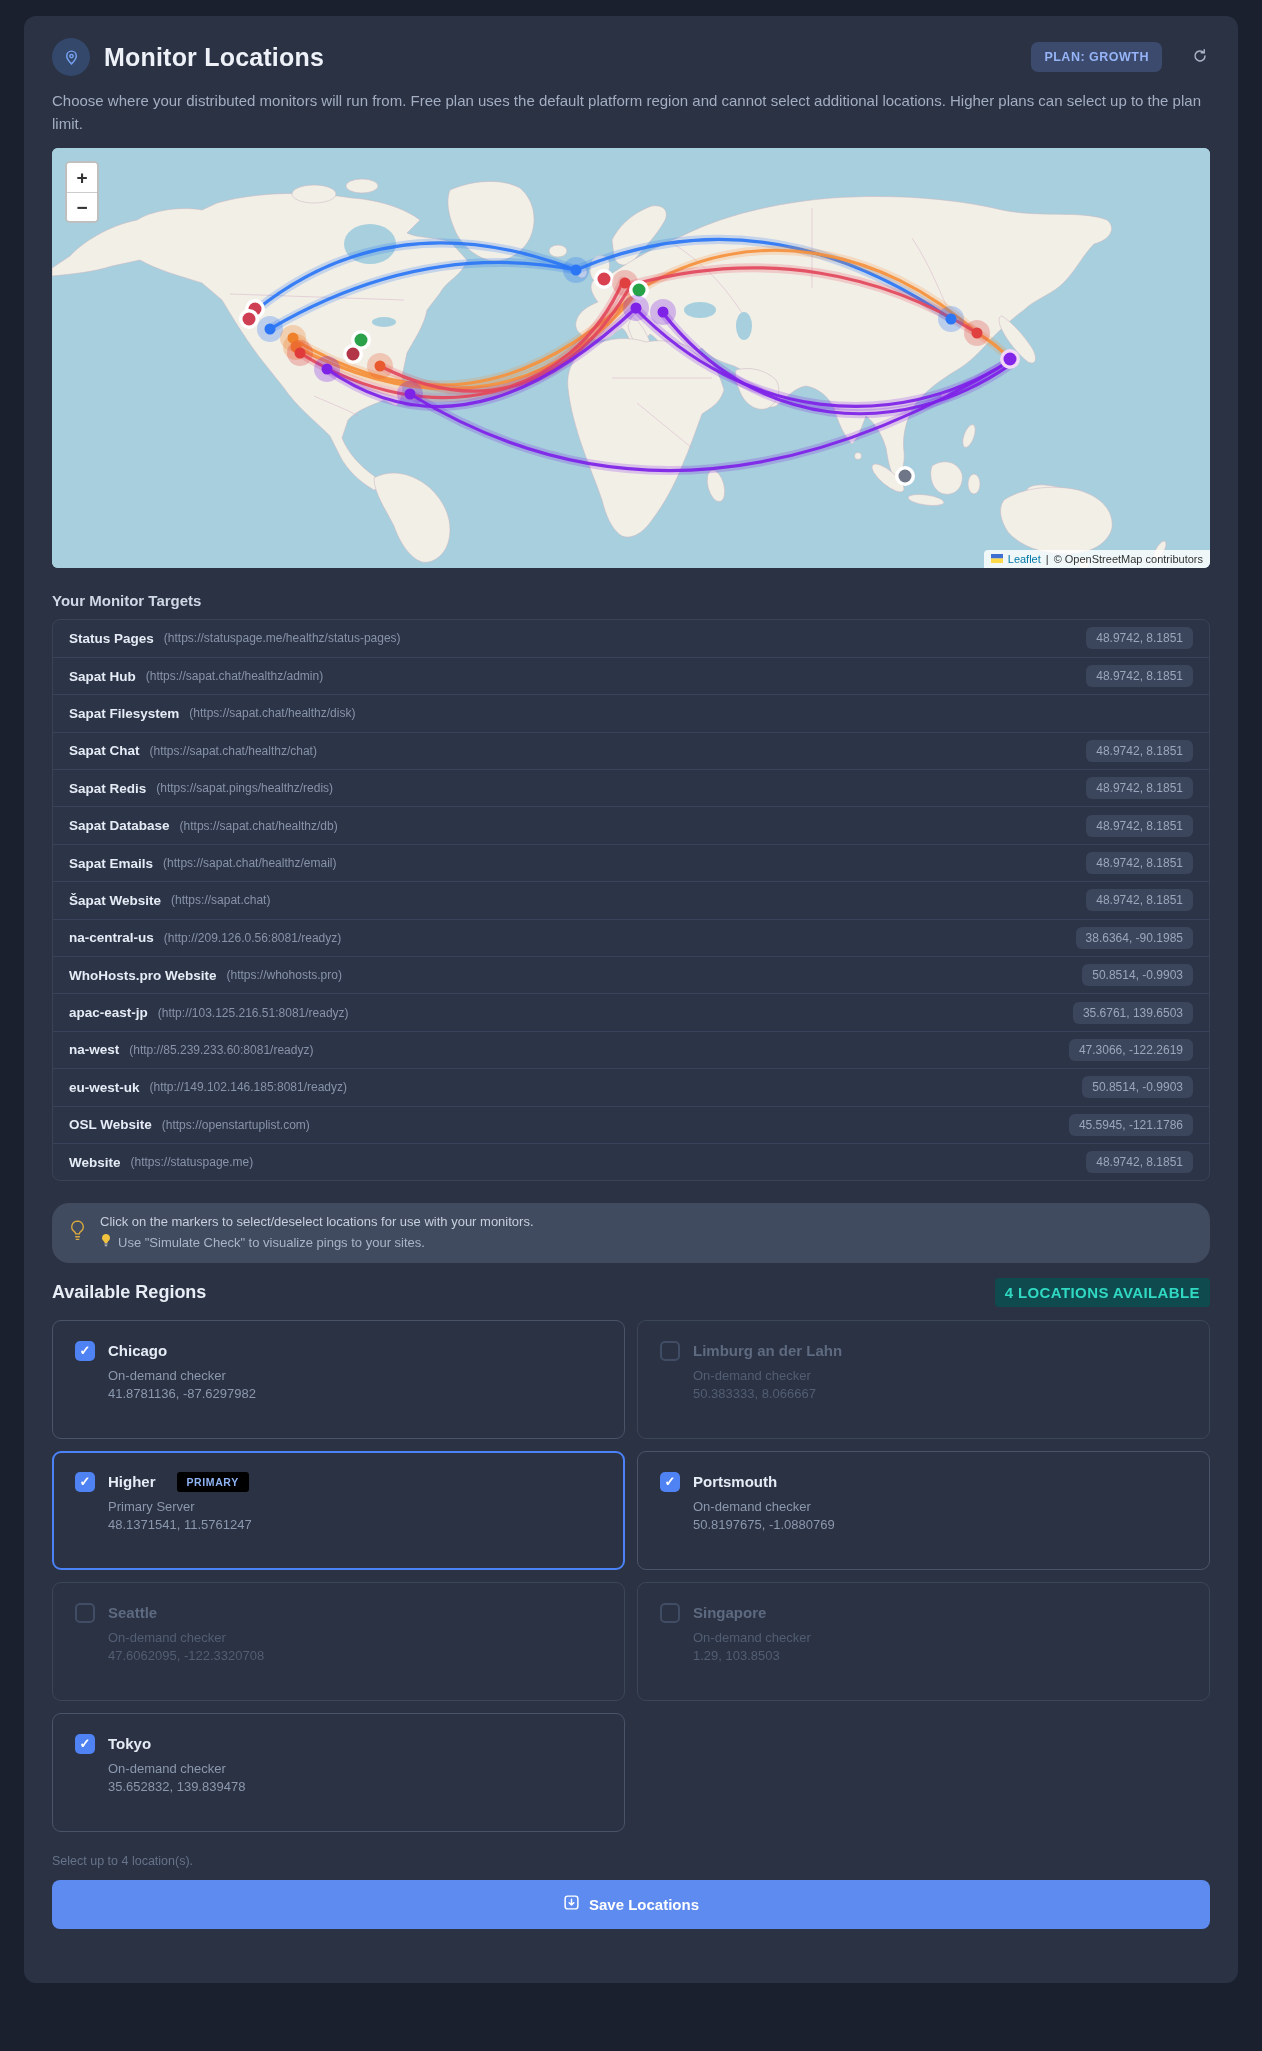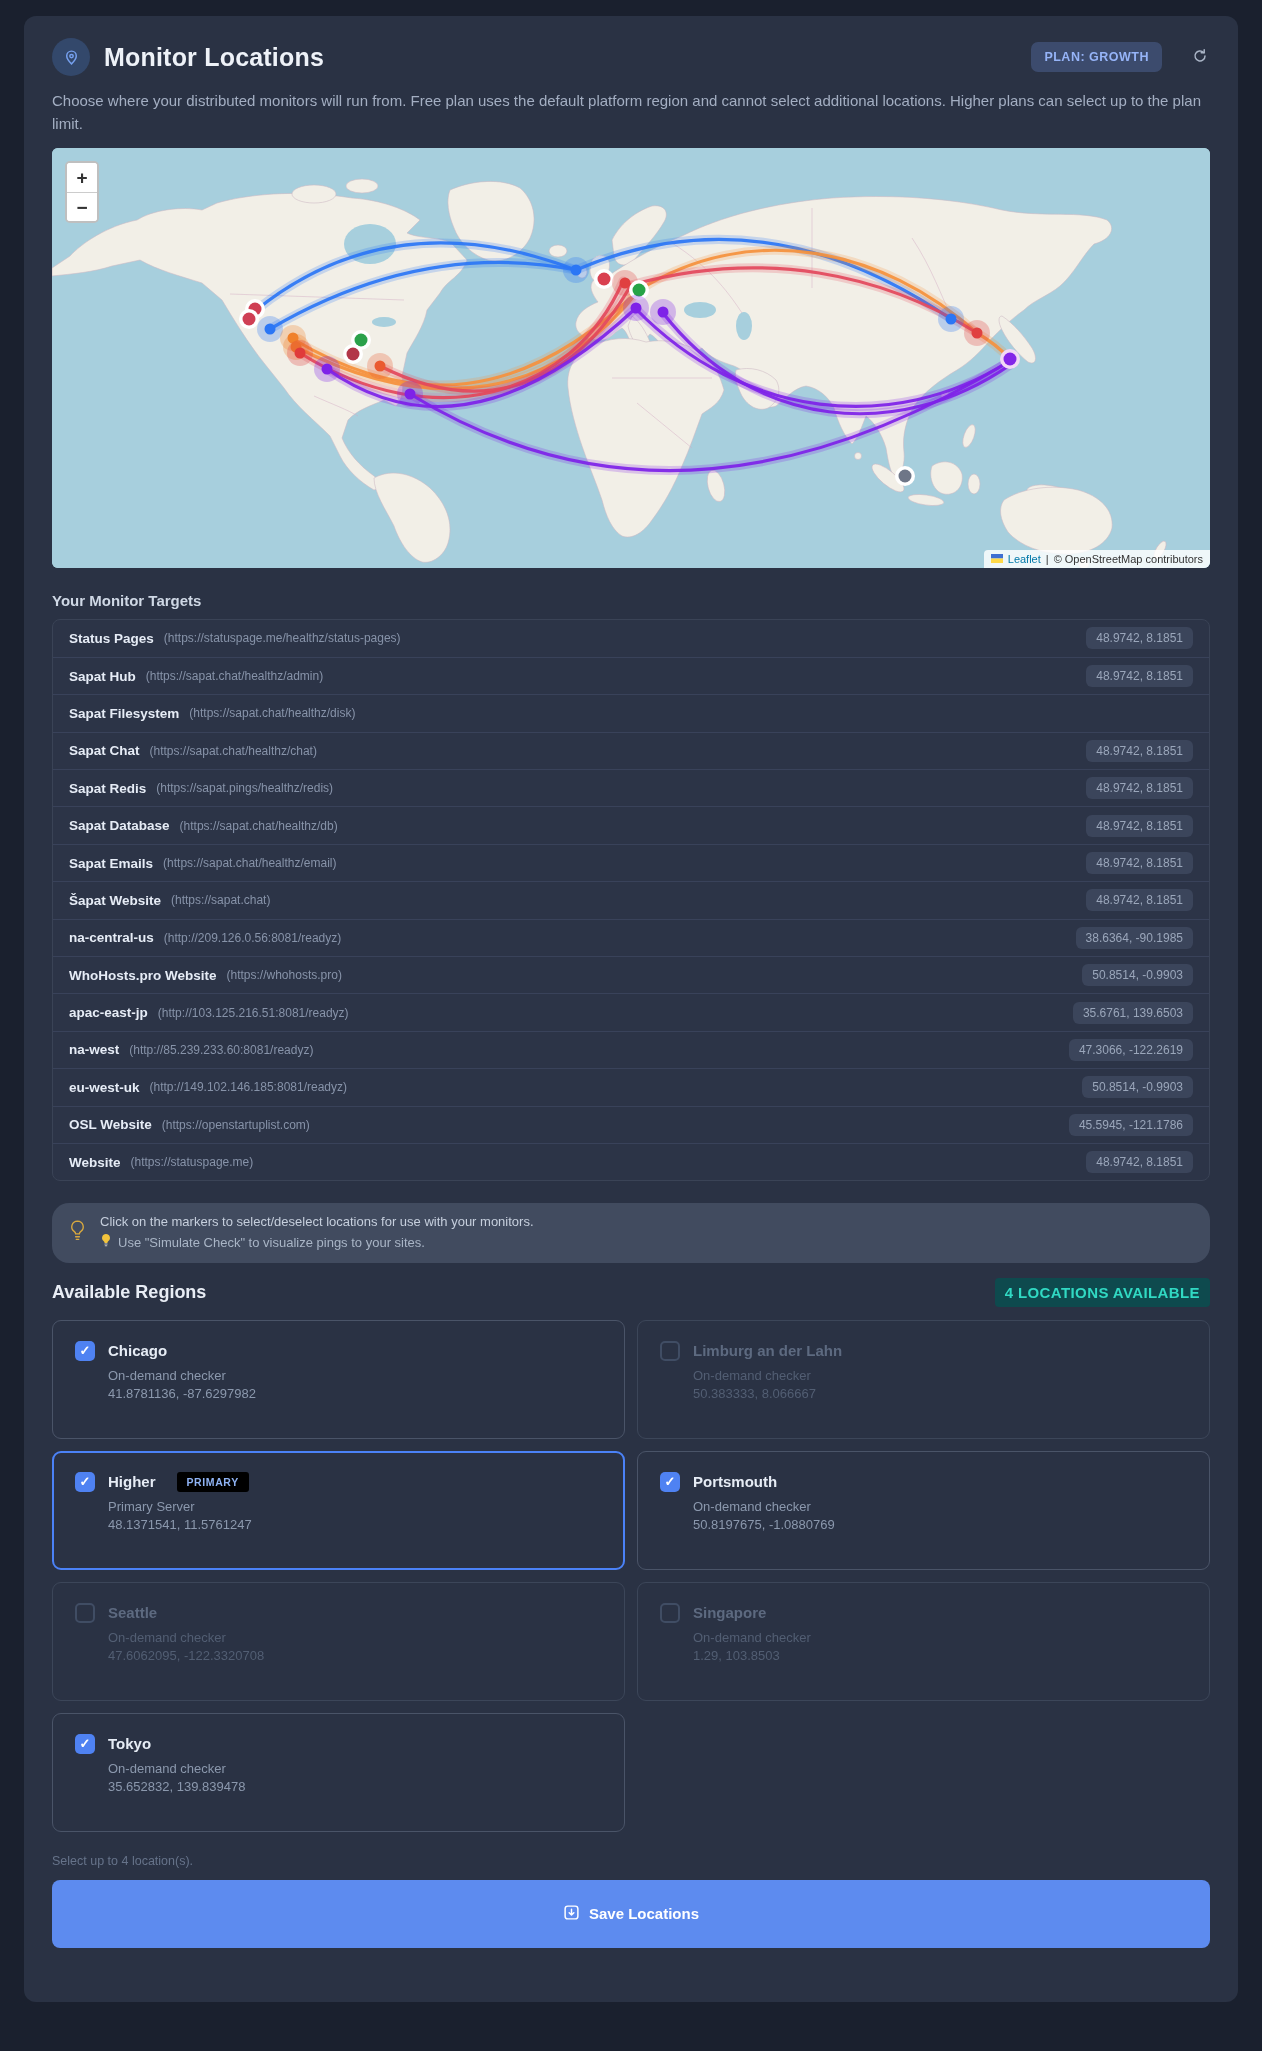--- a/index.html
+++ b/index.html
@@ -70,21 +70,21 @@
                     font-size:13px;font-weight:bold;}
   .checkbox.unchecked{border:2px solid #46536b;background:transparent;}
   .disabled .checkbox.unchecked{border-color:#404d64;}
   .card-name{font-size:15px;font-weight:bold;color:#e6ecf5;}
   .disabled .card-name{color:#5d6a80;}
   .primary-badge{background:#000000;color:#8fb3f4;font-size:10.5px;font-weight:bold;padding:4px 10px;
                  border-radius:3px;letter-spacing:.6px;margin-left:8px;}
   .card-sub{margin-left:33px;margin-top:7px;font-size:13px;color:#8b98ad;}
   .disabled .card-sub{color:#525e73;}
   .footnote{margin-top:22px;font-size:12.5px;color:#66738a;}
-  .save-btn{margin-top:12px;width:100%;height:68px;background:#5d8bef;border:none;border-radius:8px;color:#fff;
+  .save-btn{margin-top:12px;width:100%;height:49px;background:#5d8bef;border:none;border-radius:8px;color:#fff;
             font-size:15px;font-weight:bold;display:flex;align-items:center;justify-content:center;gap:9px;
             cursor:pointer;font-family:inherit;}
 </style>
 </head>
 <body>
 
 <div class="panel">
 
   <div class="header-row">
     <div class="app-icon">

